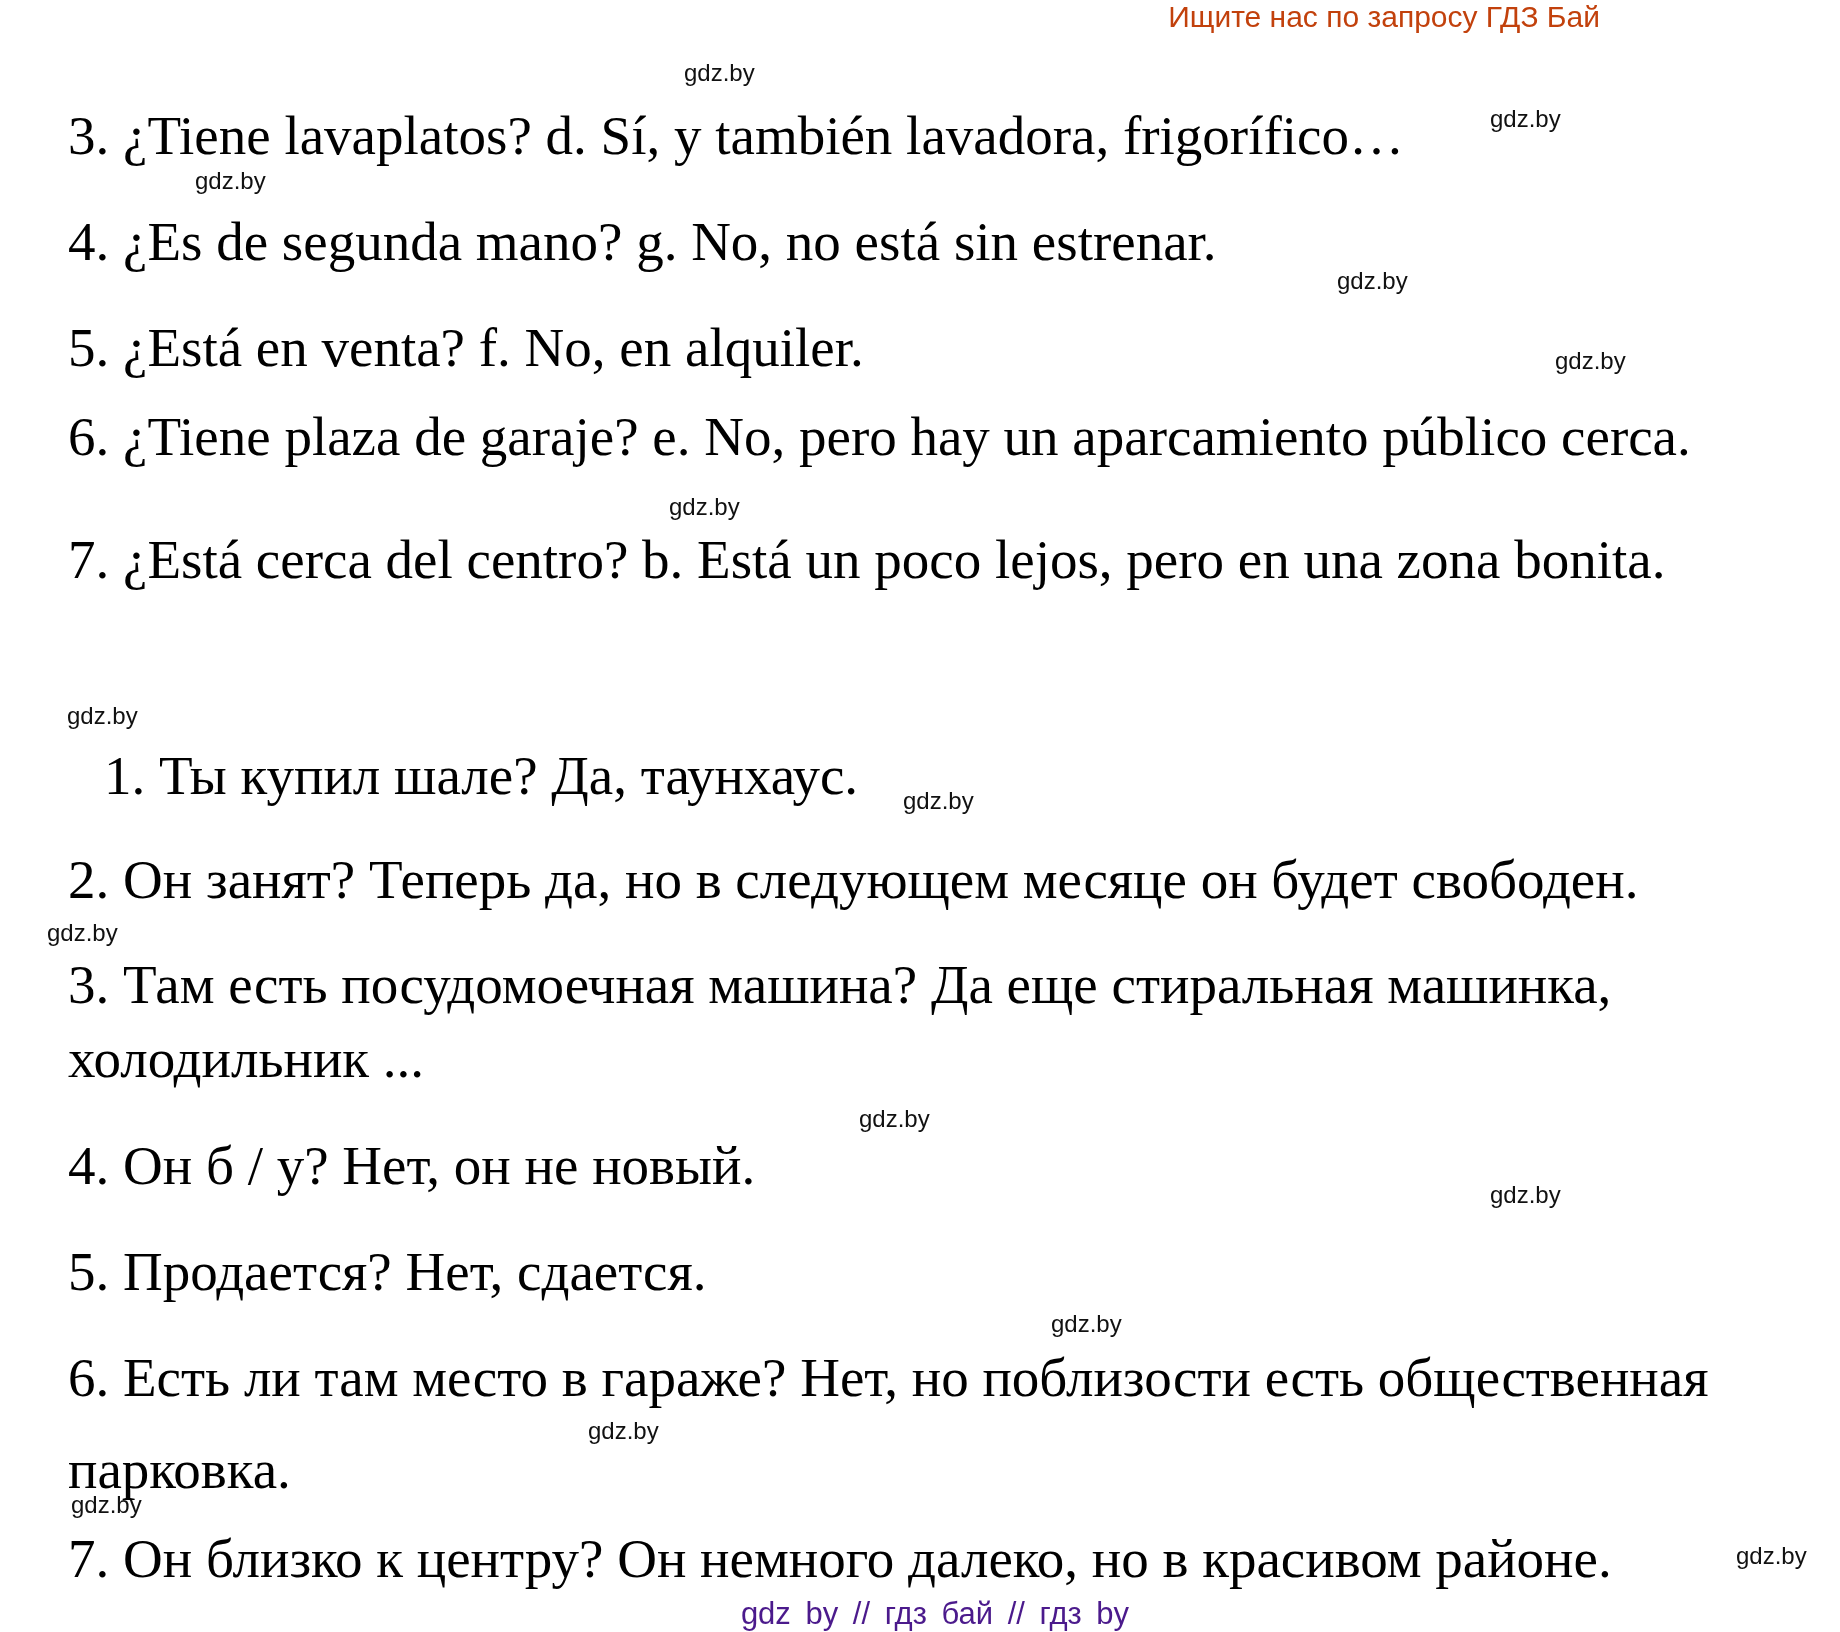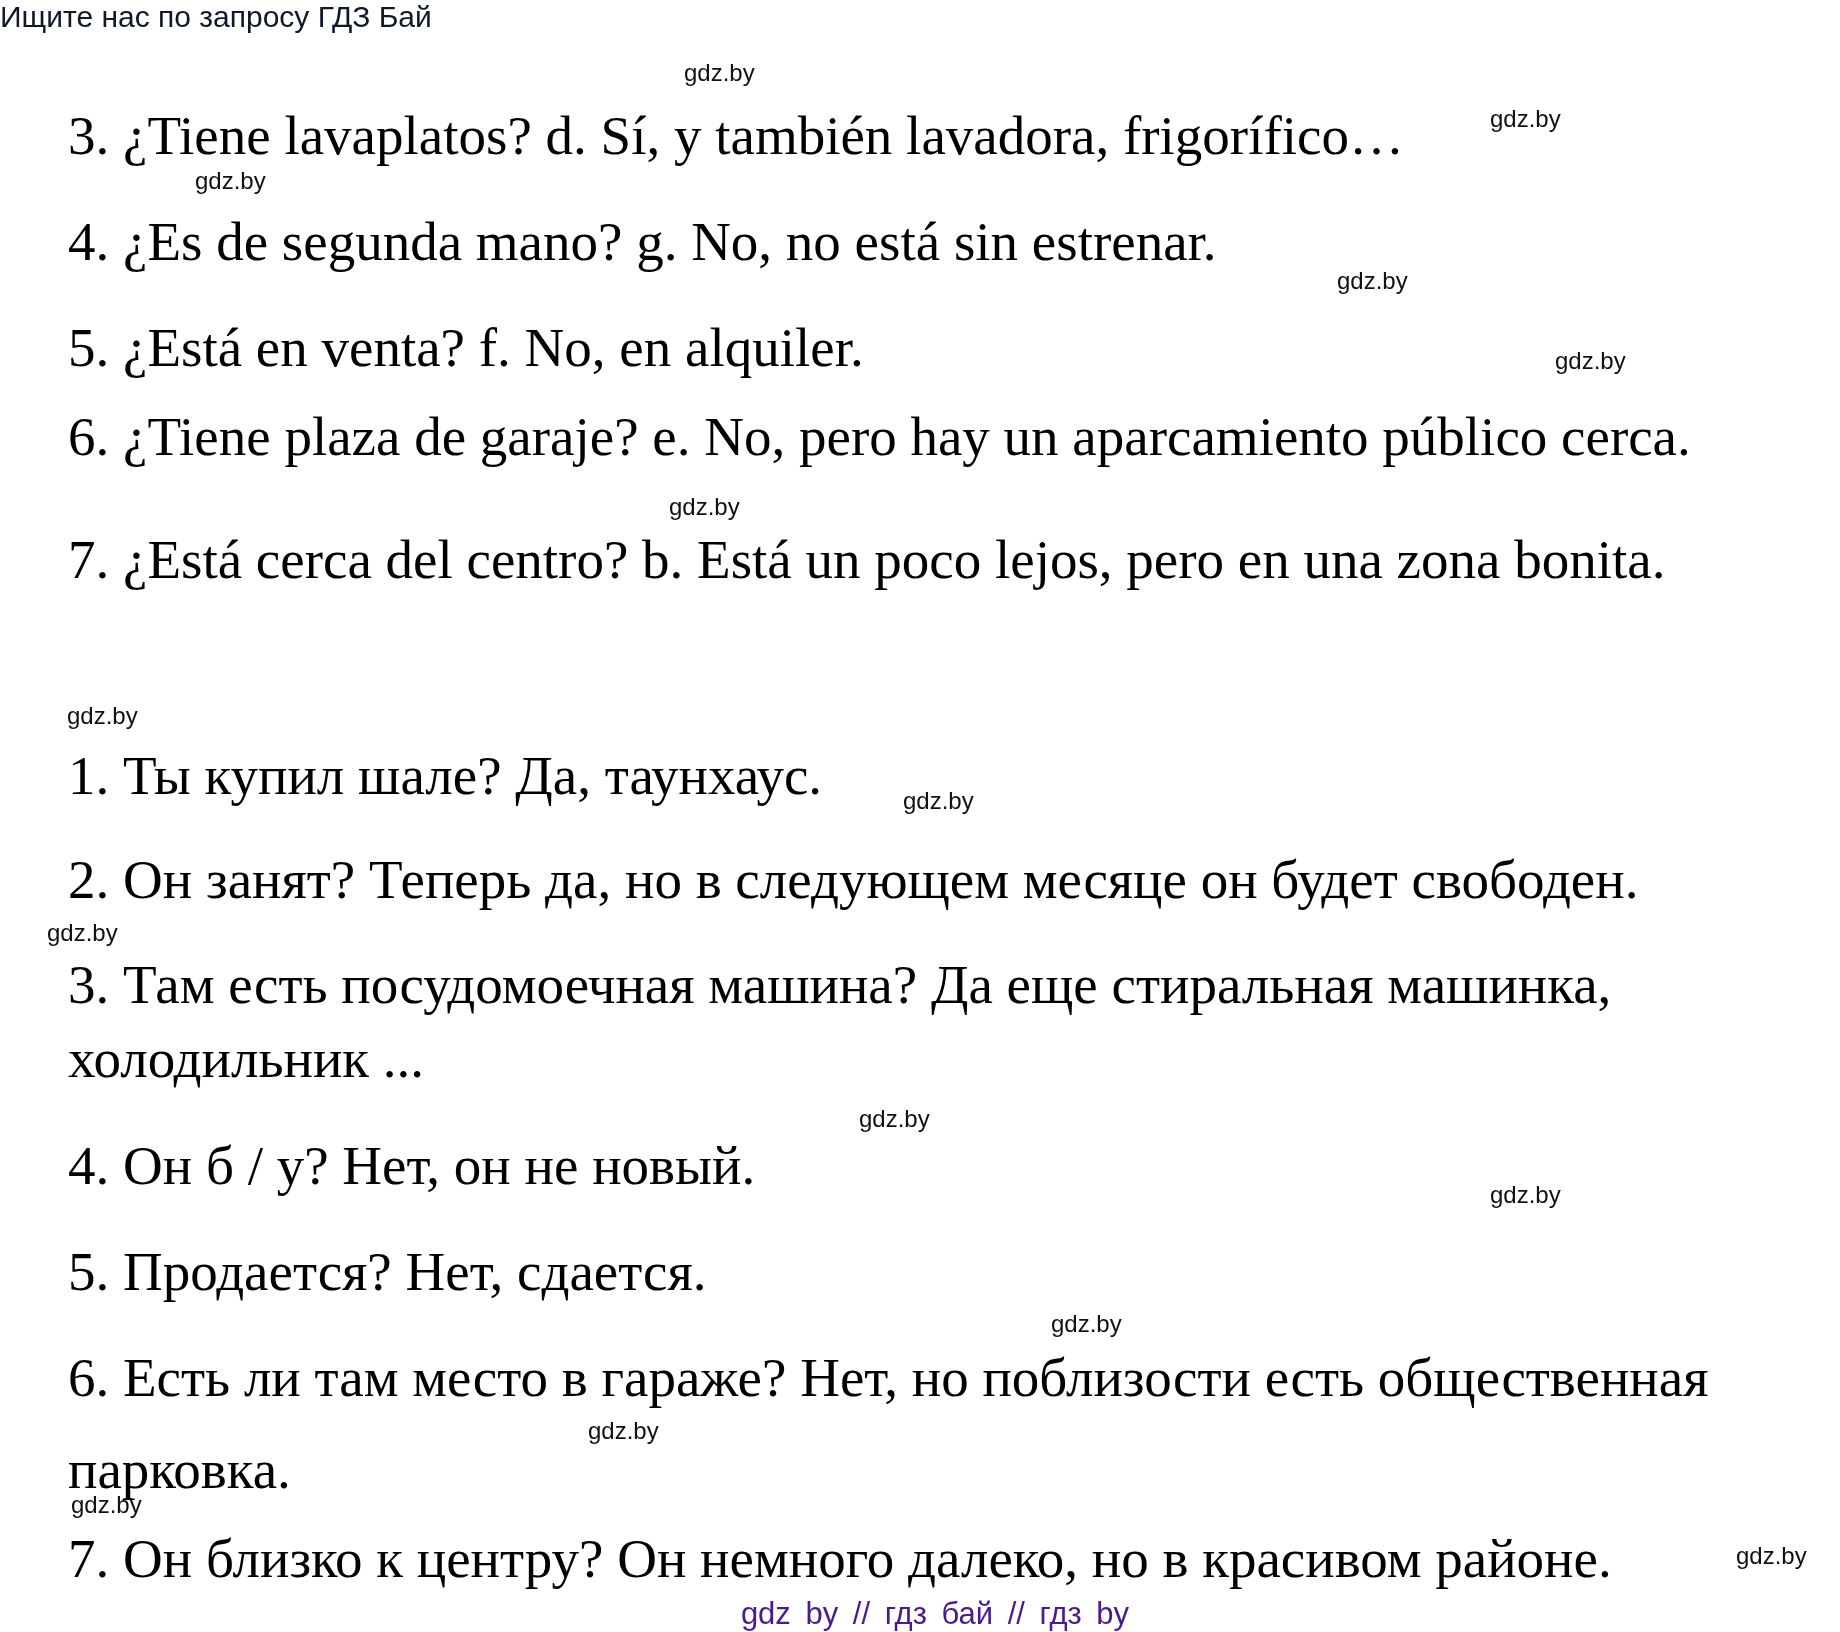--- a/index.html
+++ b/index.html
@@ -1,18 +1,18 @@
 <!DOCTYPE html>
 <html><head>
 <meta charset="utf-8">
 <style>
   html, body { margin:0; padding:0; background:#ffffff; }
   body { width:1840px; height:1632px; position:relative; overflow:hidden; }
-  .hdr { position:absolute; top:0; left:0; width:1600px; text-align:left;
-         font-family:"Liberation Sans", sans-serif; font-size:30px; color:#0f172a; line-height:34px; }
+  .hdr { position:absolute; top:0; left:0; width:1600px; text-align:right;
+         font-family:"Liberation Sans", sans-serif; font-size:30px; color:#c2410c; line-height:34px; }
   .ftr { position:absolute; top:1596px; left:0; width:1840px; text-align:center;
          font-family:"Liberation Sans", sans-serif; font-size:31px; color:#4b1a8c; line-height:36px; word-spacing:6px;padding-left:15px; }
   .line { position:absolute; left:68px; font-family:"Liberation Serif", serif; font-size:55px;
           color:#000; line-height:64px; white-space:nowrap; }
   .wm { position:absolute; font-family:"Liberation Sans", sans-serif; font-size:24px; color:#111;
         line-height:30px; }
 </style>
 </head>
 <body>
 
@@ -33,21 +33,21 @@
 <div class="wm" style="left:588px;top:1416px;">gdz.by</div>
 <div class="wm" style="left:71px;top:1490px;">gdz.by</div>
 <div class="wm" style="left:1736px;top:1541px;">gdz.by</div>
 
 <div class="line" style="top:104px;">3. ¿Tiene lavaplatos? d. Sí, y también lavadora, frigorífico…</div>
 <div class="line" style="top:210px;">4. ¿Es de segunda mano? g. No, no está sin estrenar.</div>
 <div class="line" style="top:316px;">5. ¿Está en venta? f. No, en alquiler.</div>
 <div class="line" style="top:405px;">6. ¿Tiene plaza de garaje? e. No, pero hay un aparcamiento público cerca.</div>
 <div class="line" style="top:528px;">7. ¿Está cerca del centro? b. Está un poco lejos, pero en una zona bonita.</div>
 
-<div class="line" style="top:744px;">1. Ты купил шале? Да, таунхаус.</div>
+<div class="line" style="top:744px;margin-left:36px;">1. Ты купил шале? Да, таунхаус.</div>
 <div class="line" style="top:848px;">2. Он занят? Теперь да, но в следующем месяце он будет свободен.</div>
 <div class="line" style="top:953px;text-align:right;">3. Там есть посудомоечная машина? Да еще стиральная машинка,</div>
 <div class="line" style="top:1027px;">холодильник ...</div>
 <div class="line" style="top:1134px;">4. Он б / у? Нет, он не новый.</div>
 <div class="line" style="top:1240px;">5. Продается? Нет, сдается.</div>
 <div class="line" style="top:1346px;">6. Есть ли там место в гараже? Нет, но поблизости есть общественная</div>
 <div class="line" style="top:1430px;margin-top:8px;">парковка.</div>
 <div class="line" style="top:1527px;">7. Он близко к центру? Он немного далеко, но в красивом районе.</div>
 
 <div class="ftr">gdz by  //  гдз бай  //  гдз by</div>

